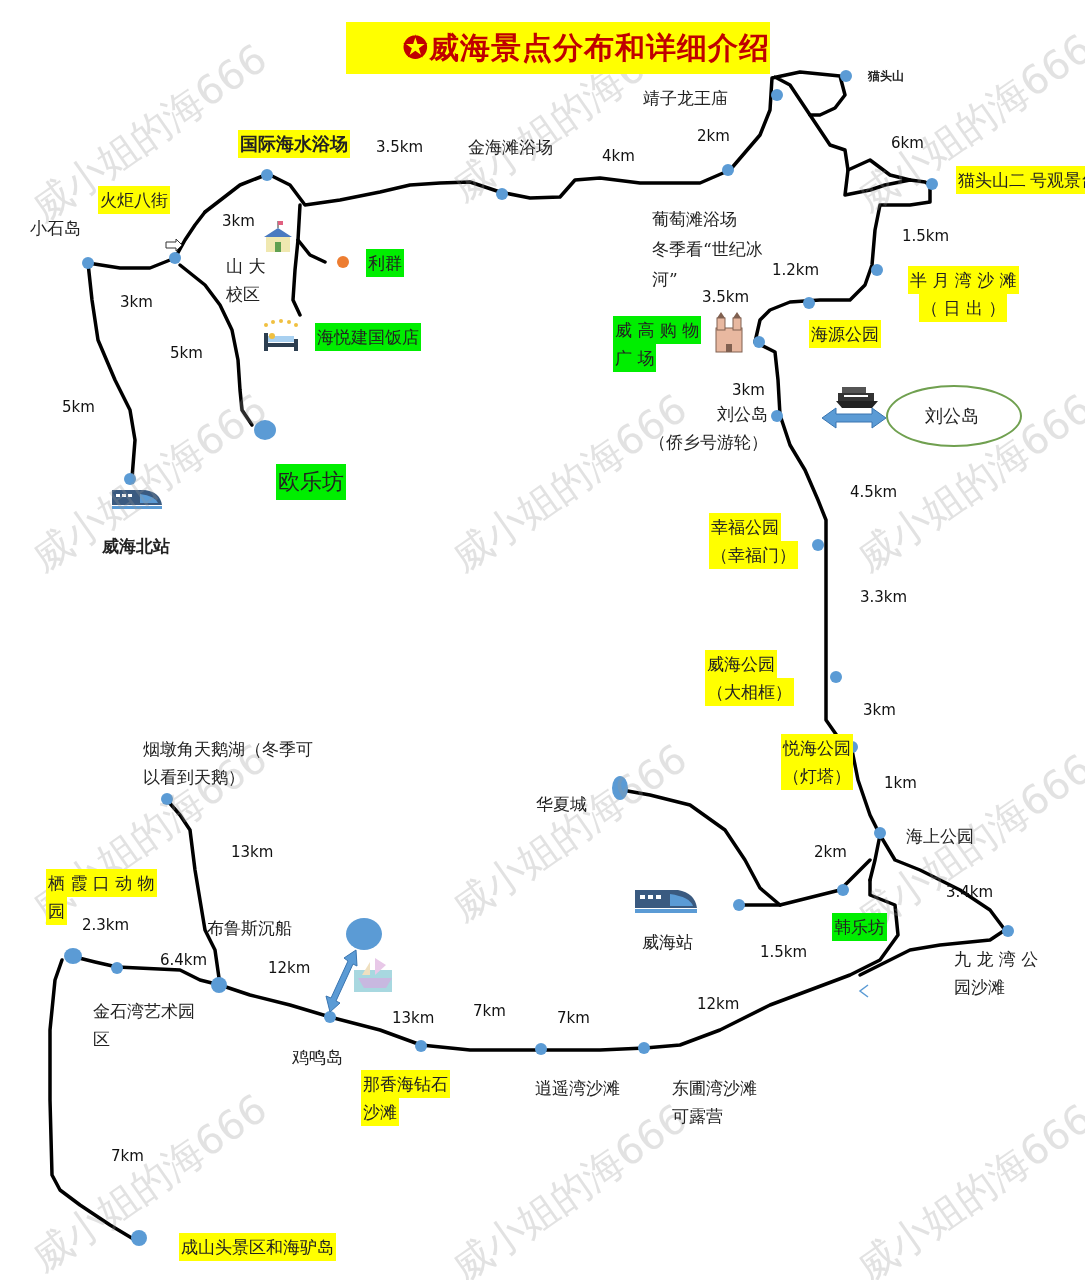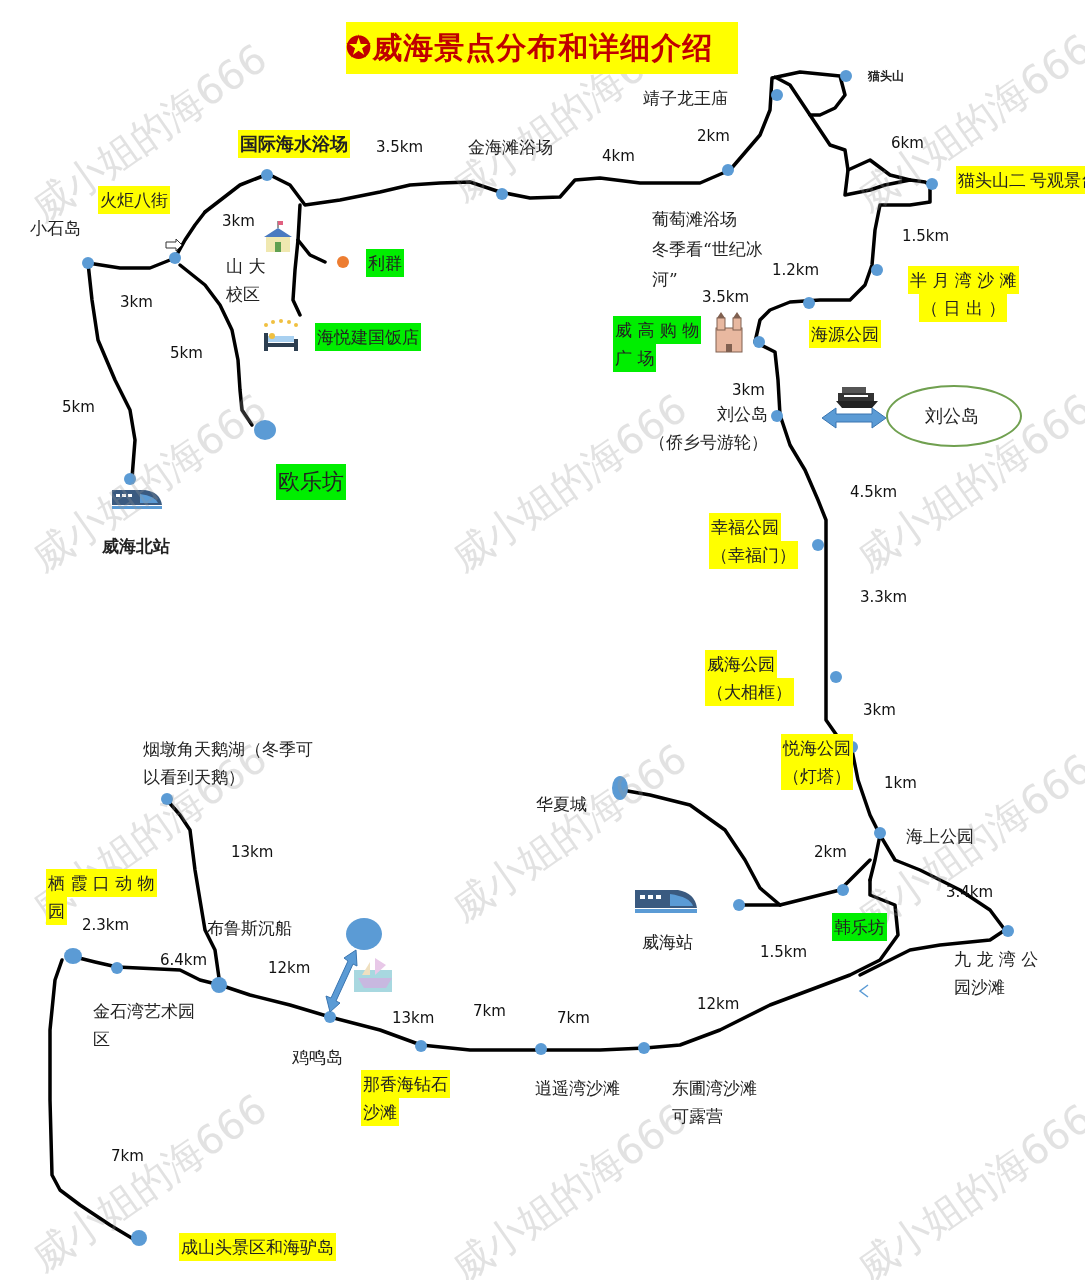--- a/index.html
+++ b/index.html
@@ -7,23 +7,23 @@
          font-family:"DejaVu Sans", "Liberation Sans", sans-serif; color:#111; }
   .layer { position:absolute; left:0; top:0; width:1085px; height:1280px; }
   .lbl { position:absolute; font-family:"DejaVu Serif", "Liberation Serif", serif;
          font-size:17px; line-height:28px; white-space:nowrap; color:#222; }
   .lbl .ln { display:block; }
   .hl-y .ln { background:#ffff00; display:inline-block; padding:0 2px; }
   .hl-g .ln { background:#00ee00; display:inline-block; padding:0 2px; }
   .bold { font-weight:bold; }
   .km { position:absolute; font-family:"DejaVu Sans", "Liberation Sans", sans-serif;
         font-size:15px; color:#111; white-space:nowrap; }
-  .title { position:absolute; left:346px; top:22px; width:392px; height:52px;
+  .title { position:absolute; left:346px; top:22px; width:424px; height:52px;
            background:#ffff00; color:#c00000; font-family:"DejaVu Serif","Liberation Serif",serif;
-           font-weight:bold; font-size:30px; line-height:52px; text-align:left; letter-spacing:1px; }
+           font-weight:bold; font-size:30px; line-height:52px; text-align:right; letter-spacing:1px; }
   .wm { position:absolute; font-family:"DejaVu Sans","Liberation Sans",sans-serif; font-size:40px;
         color:rgba(150,150,150,0.28); transform:rotate(-35deg); transform-origin:left top; white-space:nowrap; pointer-events:none; }
   .ellipse { position:absolute; left:886px; top:385px; width:132px; height:58px; border:2px solid #70a050;
              border-radius:50%; }
 </style>
 </head>
 <body>
 
 <svg class="layer" viewBox="0 0 1085 1280" xmlns="http://www.w3.org/2000/svg">
   <g fill="none" stroke="#000" stroke-width="3.5" stroke-linejoin="round" stroke-linecap="round">

